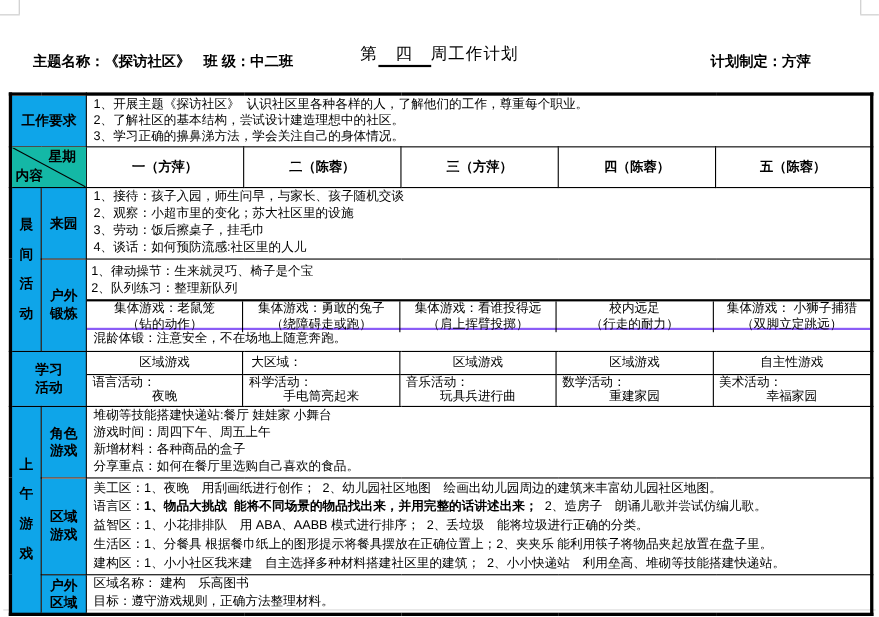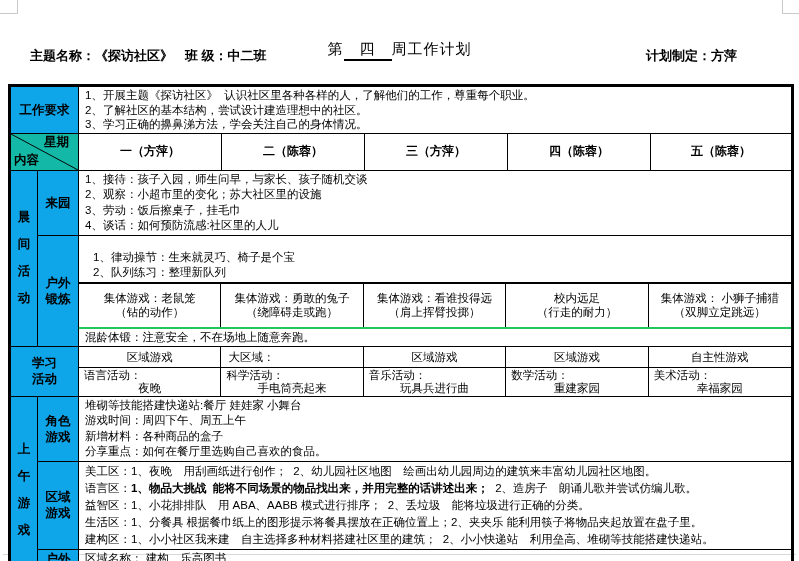--- a/index.html
+++ b/index.html
@@ -53,23 +53,23 @@
   tr.r-learning td { height:49px; }
   tr.r-role td { height:63px; }
   tr.r-area td { height:87px; }
   tr.r-outarea td { height:35px; }
 
   tr.r-req td.content { line-height:14.5px; }
   tr.r-area td.content { line-height:17px; }
 
   
   td.composite { padding:0; }
-  .outdoor-lines { padding:2px 14px; height:34px; line-height:15.5px;margin-top:12px; }
+  .outdoor-lines { padding:2px 4px; height:34px; line-height:15.5px; }
   .games-row { display:grid; grid-template-columns:repeat(5,1fr);
-               border-top:2px solid #000; border-bottom:2px solid #22c55e; height:47px; }
+               border-top:2px solid #000; border-bottom:2px solid #8b5cf6; height:28px; }
   .games-row > div { border-right:1px solid #000; display:flex; align-items:center;
                      justify-content:center; text-align:center; white-space:pre-line;
                      line-height:14px; font-size:11.5px; }
   .games-row > div:last-child { border-right:none; }
   .mixed-line { padding:1px 6px; line-height:15px; }
 
   
   .learning-grid { display:grid; grid-template-columns:repeat(5,1fr); }
   .learning-grid > div { border-right:1px solid #000; }
   .learning-grid > div:nth-child(5n) { border-right:none; }

